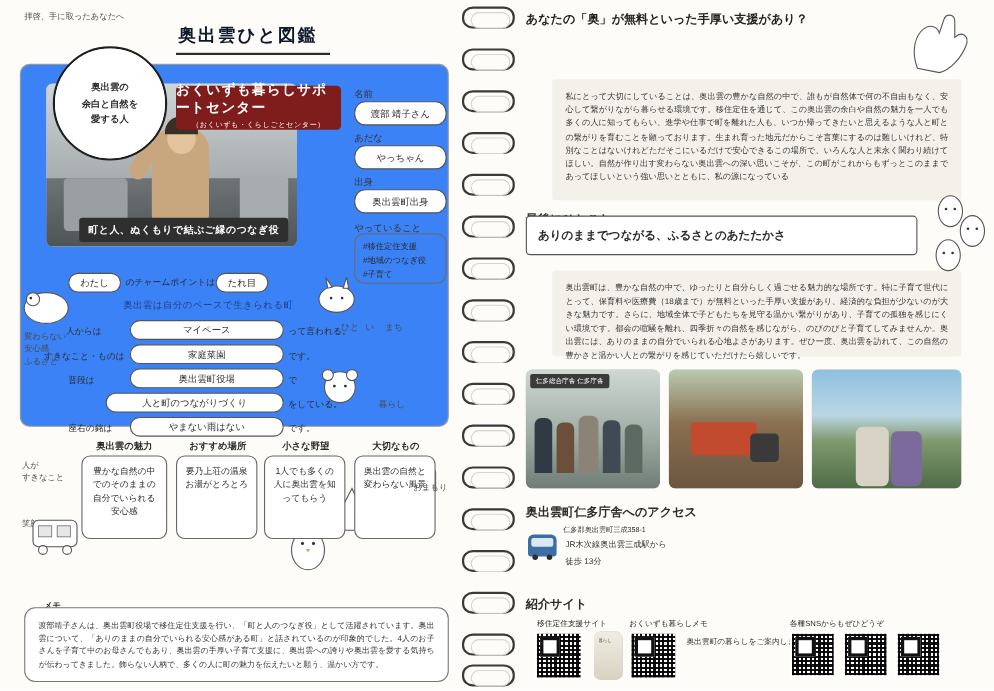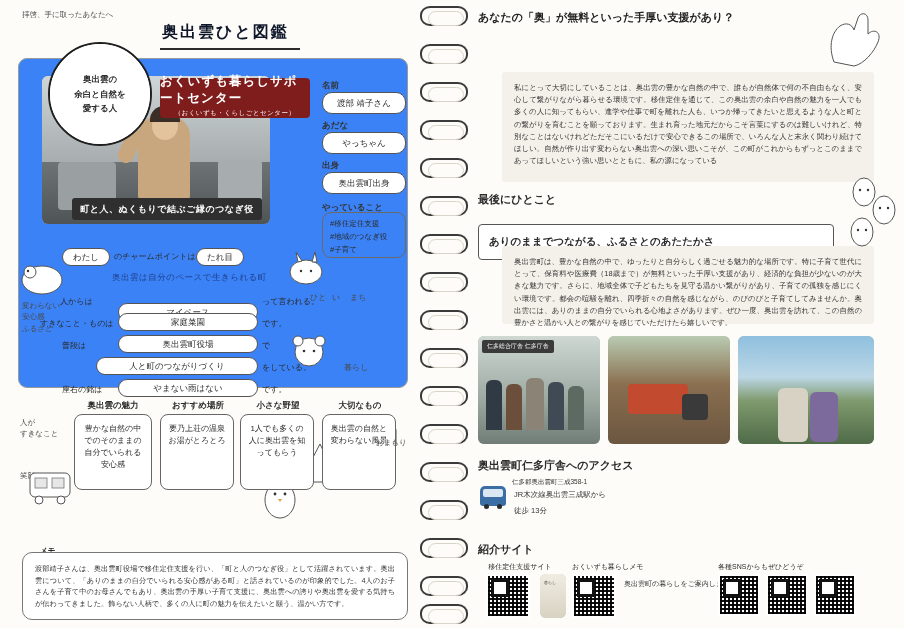--- a/index.html
+++ b/index.html
@@ -60,21 +60,21 @@
   
   .rbox {
     position: absolute;
     border: 1px solid #6a6a6a;
     border-radius: 9px;
     background: #3b82f6;
   }
 
   .lbl {
     position: absolute;
-    font-size: 8.5px; font-weight: bold; color: #333;
+    font-size: 8.5px; font-weight: normal; color: #333;
   }
   .fieldbox {
     position: absolute;
     border: 1px solid #555;
     border-radius: 10px;
     background: #fff;
     font-size: 8.5px;
     display: flex; align-items: center; justify-content: center;
     padding: 0 4px;
     text-align: center;
@@ -280,21 +280,21 @@
       <div class="bullet-line" style="left:7px; top:31px;">#子育て</div>
     </div>
 
     <div class="fieldbox" style="left:62px; top:248px; width:48px; height:18px;">わたし</div>
     <div style="position:absolute;left:114px;top:251px;font-size:8px;">のチャームポイントは</div>
     <div class="fieldbox" style="left:196px; top:248px; width:48px; height:18px;">たれ目</div>
 
     <div style="position:absolute;left:112px;top:272px;font-size:8.5px;color:#1f3f8a;letter-spacing:.5px;">奥出雲は自分のペースで生きられる町</div>
 
     <div style="position:absolute;left:60px;top:296px;font-size:8px;">人からは</div>
-    <div class="fieldbox" style="left:118px; top:291px; width:140px; height:18px;margin-top:12px;">マイペース</div>
+    <div class="fieldbox" style="left:118px; top:291px; width:140px; height:18px;">マイペース</div>
     <div style="position:absolute;left:262px;top:296px;font-size:8px;">って言われる。</div>
 
     <div style="position:absolute;left:40px;top:318px;font-size:8px;">すきなこと・ものは</div>
     <div class="fieldbox" style="left:118px; top:313px; width:140px; height:18px;">家庭菜園</div>
     <div style="position:absolute;left:262px;top:318px;font-size:8px;">です。</div>
 
     <div style="position:absolute;left:62px;top:340px;font-size:8px;">普段は</div>
     <div class="fieldbox" style="left:118px; top:335px; width:140px; height:18px;">奥出雲町役場</div>
     <div style="position:absolute;left:262px;top:340px;font-size:8px;">で</div>
 
@@ -396,21 +396,21 @@
     <div class="ring" style="top:576px;"></div>
     <div class="ring" style="top:604px;"></div>
   </div>
 
   <div class="right-page">
 
     <div class="q-title" style="left:12px; top:10px;">あなたの「奥」が無料といった手厚い支援があり？</div>
     <div class="para-box" style="left:36px; top:72px; width:372px; height:110px;">私にとって大切にしていることは、奥出雲の豊かな自然の中で、誰もが自然体で何の不自由もなく、安心して繋がりながら暮らせる環境です。移住定住を通じて、この奥出雲の余白や自然の魅力を一人でも多くの人に知ってもらい、進学や仕事で町を離れた人も、いつか帰ってきたいと思えるような人と町との繋がりを育むことを願っております。生まれ育った地元だからこそ言葉にするのは難しいけれど、特別なことはないけれどただそこにいるだけで安心できるこの場所で、いろんな人と末永く関わり続けてほしい。自然が作り出す変わらない奥出雲への深い思いこそが、この町がこれからもずっとこのままであってほしいという強い思いとともに、私の源になっている</div>
 
     <div class="sec-title" style="left:12px; top:192px;">最後にひとこと</div>
-    <div class="answer-band" style="left:12px; top:224px; width:356px; height:36px;">ありのままでつながる、ふるさとのあたたかさ</div>
+    <div class="answer-band" style="left:12px; top:196px; width:356px; height:36px;">ありのままでつながる、ふるさとのあたたかさ</div>
     <div class="para-box" style="left:36px; top:246px; width:372px; height:78px;">奥出雲町は、豊かな自然の中で、ゆったりと自分らしく過ごせる魅力的な場所です。特に子育て世代にとって、保育料や医療費（18歳まで）が無料といった手厚い支援があり、経済的な負担が少ないのが大きな魅力です。さらに、地域全体で子どもたちを見守る温かい繋がりがあり、子育ての孤独を感じにくい環境です。都会の喧騒を離れ、四季折々の自然を感じながら、のびのびと子育てしてみませんか。奥出雲には、ありのままの自分でいられる心地よさがあります。ぜひ一度、奥出雲を訪れて、この自然の豊かさと温かい人との繋がりを感じていただけたら嬉しいです。</div>
 
     <div class="photo" style="left:12px; top:336px; width:122px; height:108px;">
       <div class="ph-in" style="background:linear-gradient(180deg,#cfd8d3,#9aa8a0 60%,#6f7d76);"></div>
       <div style="position:absolute;left:8px;top:44px;width:16px;height:50px;background:#2f3a44;border-radius:6px 6px 0 0;"></div>
       <div style="position:absolute;left:28px;top:48px;width:16px;height:46px;background:#6b4f3a;border-radius:6px 6px 0 0;"></div>
       <div style="position:absolute;left:48px;top:42px;width:18px;height:52px;background:#8c8377;border-radius:6px 6px 0 0;"></div>
       <div style="position:absolute;left:70px;top:46px;width:16px;height:48px;background:#3f4a54;border-radius:6px 6px 0 0;"></div>
       <div style="position:absolute;left:90px;top:50px;width:16px;height:44px;background:#5d6a62;border-radius:6px 6px 0 0;"></div>
       <div class="photo-label" style="left:4px; top:4px;">仁多総合庁舎 仁多庁舎</div>

